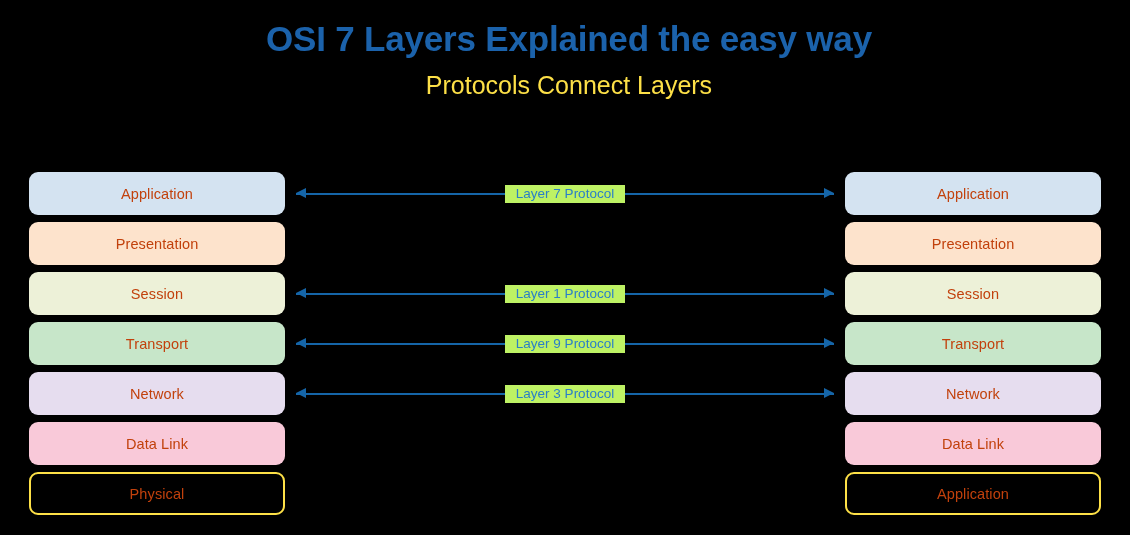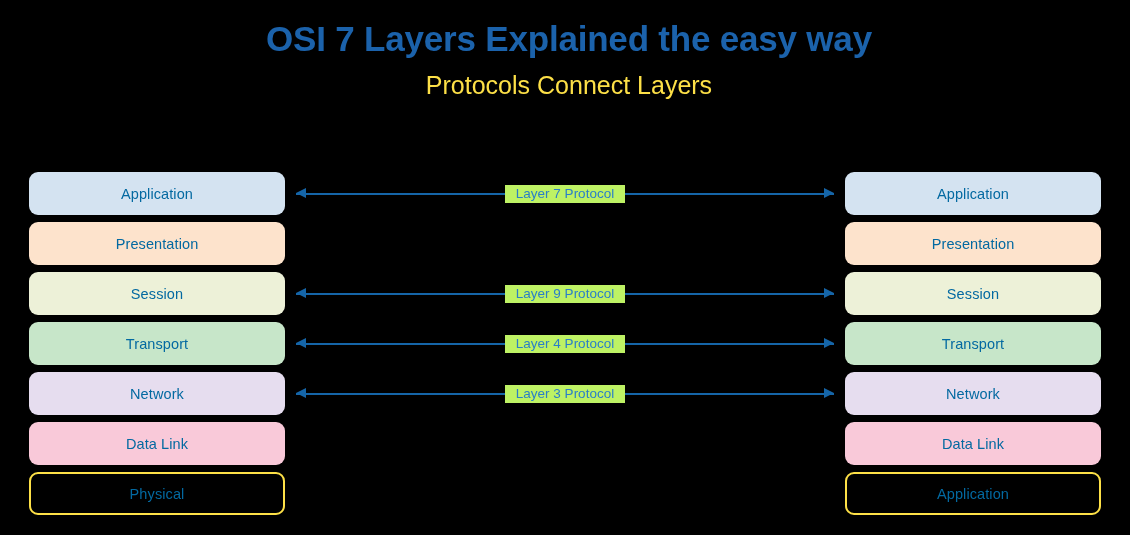--- a/index.html
+++ b/index.html
@@ -85,21 +85,21 @@
 
   .layer-box {
     width: 100%;
     height: 100%;
     border-radius: 9px;
     display: flex;
     align-items: center;
     justify-content: center;
     box-sizing: border-box;
     font-size: 14.5px;
-    color: #0369a1;
+    color: #c2410c;
     letter-spacing: 0.1px;
   }
   .layer-box.outlined {
     background: transparent;
     border: 2px solid #fde047;
   }
 
   
   .arrow {
     position: relative;
@@ -186,38 +186,38 @@
 
     <div class="row">
       <div class="col-left">
         <div class="layer-box" style="background: rgb(237, 241, 216);">Session</div>
       </div>
       <div class="col-mid">
         <div class="arrow">
           <span class="arrow-line"></span>
           <span class="arrow-head left"></span>
           <span class="arrow-head right"></span>
+          <span class="arrow-label">Layer 1 Protocol</span>
+        </div>
+      </div>
+      <div class="col-right">
+        <div class="layer-box" style="background: rgb(237, 241, 216);">Session</div>
+      </div>
+    </div>
+
+    <div class="row">
+      <div class="col-left">
+        <div class="layer-box" style="background: rgb(199, 230, 201);">Transport</div>
+      </div>
+      <div class="col-mid">
+        <div class="arrow">
+          <span class="arrow-line"></span>
+          <span class="arrow-head left"></span>
+          <span class="arrow-head right"></span>
           <span class="arrow-label">Layer 9 Protocol</span>
-        </div>
-      </div>
-      <div class="col-right">
-        <div class="layer-box" style="background: rgb(237, 241, 216);">Session</div>
-      </div>
-    </div>
-
-    <div class="row">
-      <div class="col-left">
-        <div class="layer-box" style="background: rgb(199, 230, 201);">Transport</div>
-      </div>
-      <div class="col-mid">
-        <div class="arrow">
-          <span class="arrow-line"></span>
-          <span class="arrow-head left"></span>
-          <span class="arrow-head right"></span>
-          <span class="arrow-label">Layer 4 Protocol</span>
         </div>
       </div>
       <div class="col-right">
         <div class="layer-box" style="background: rgb(199, 230, 201);">Transport</div>
       </div>
     </div>
 
     <div class="row">
       <div class="col-left">
         <div class="layer-box" style="background: rgb(230, 221, 239);">Network</div>

